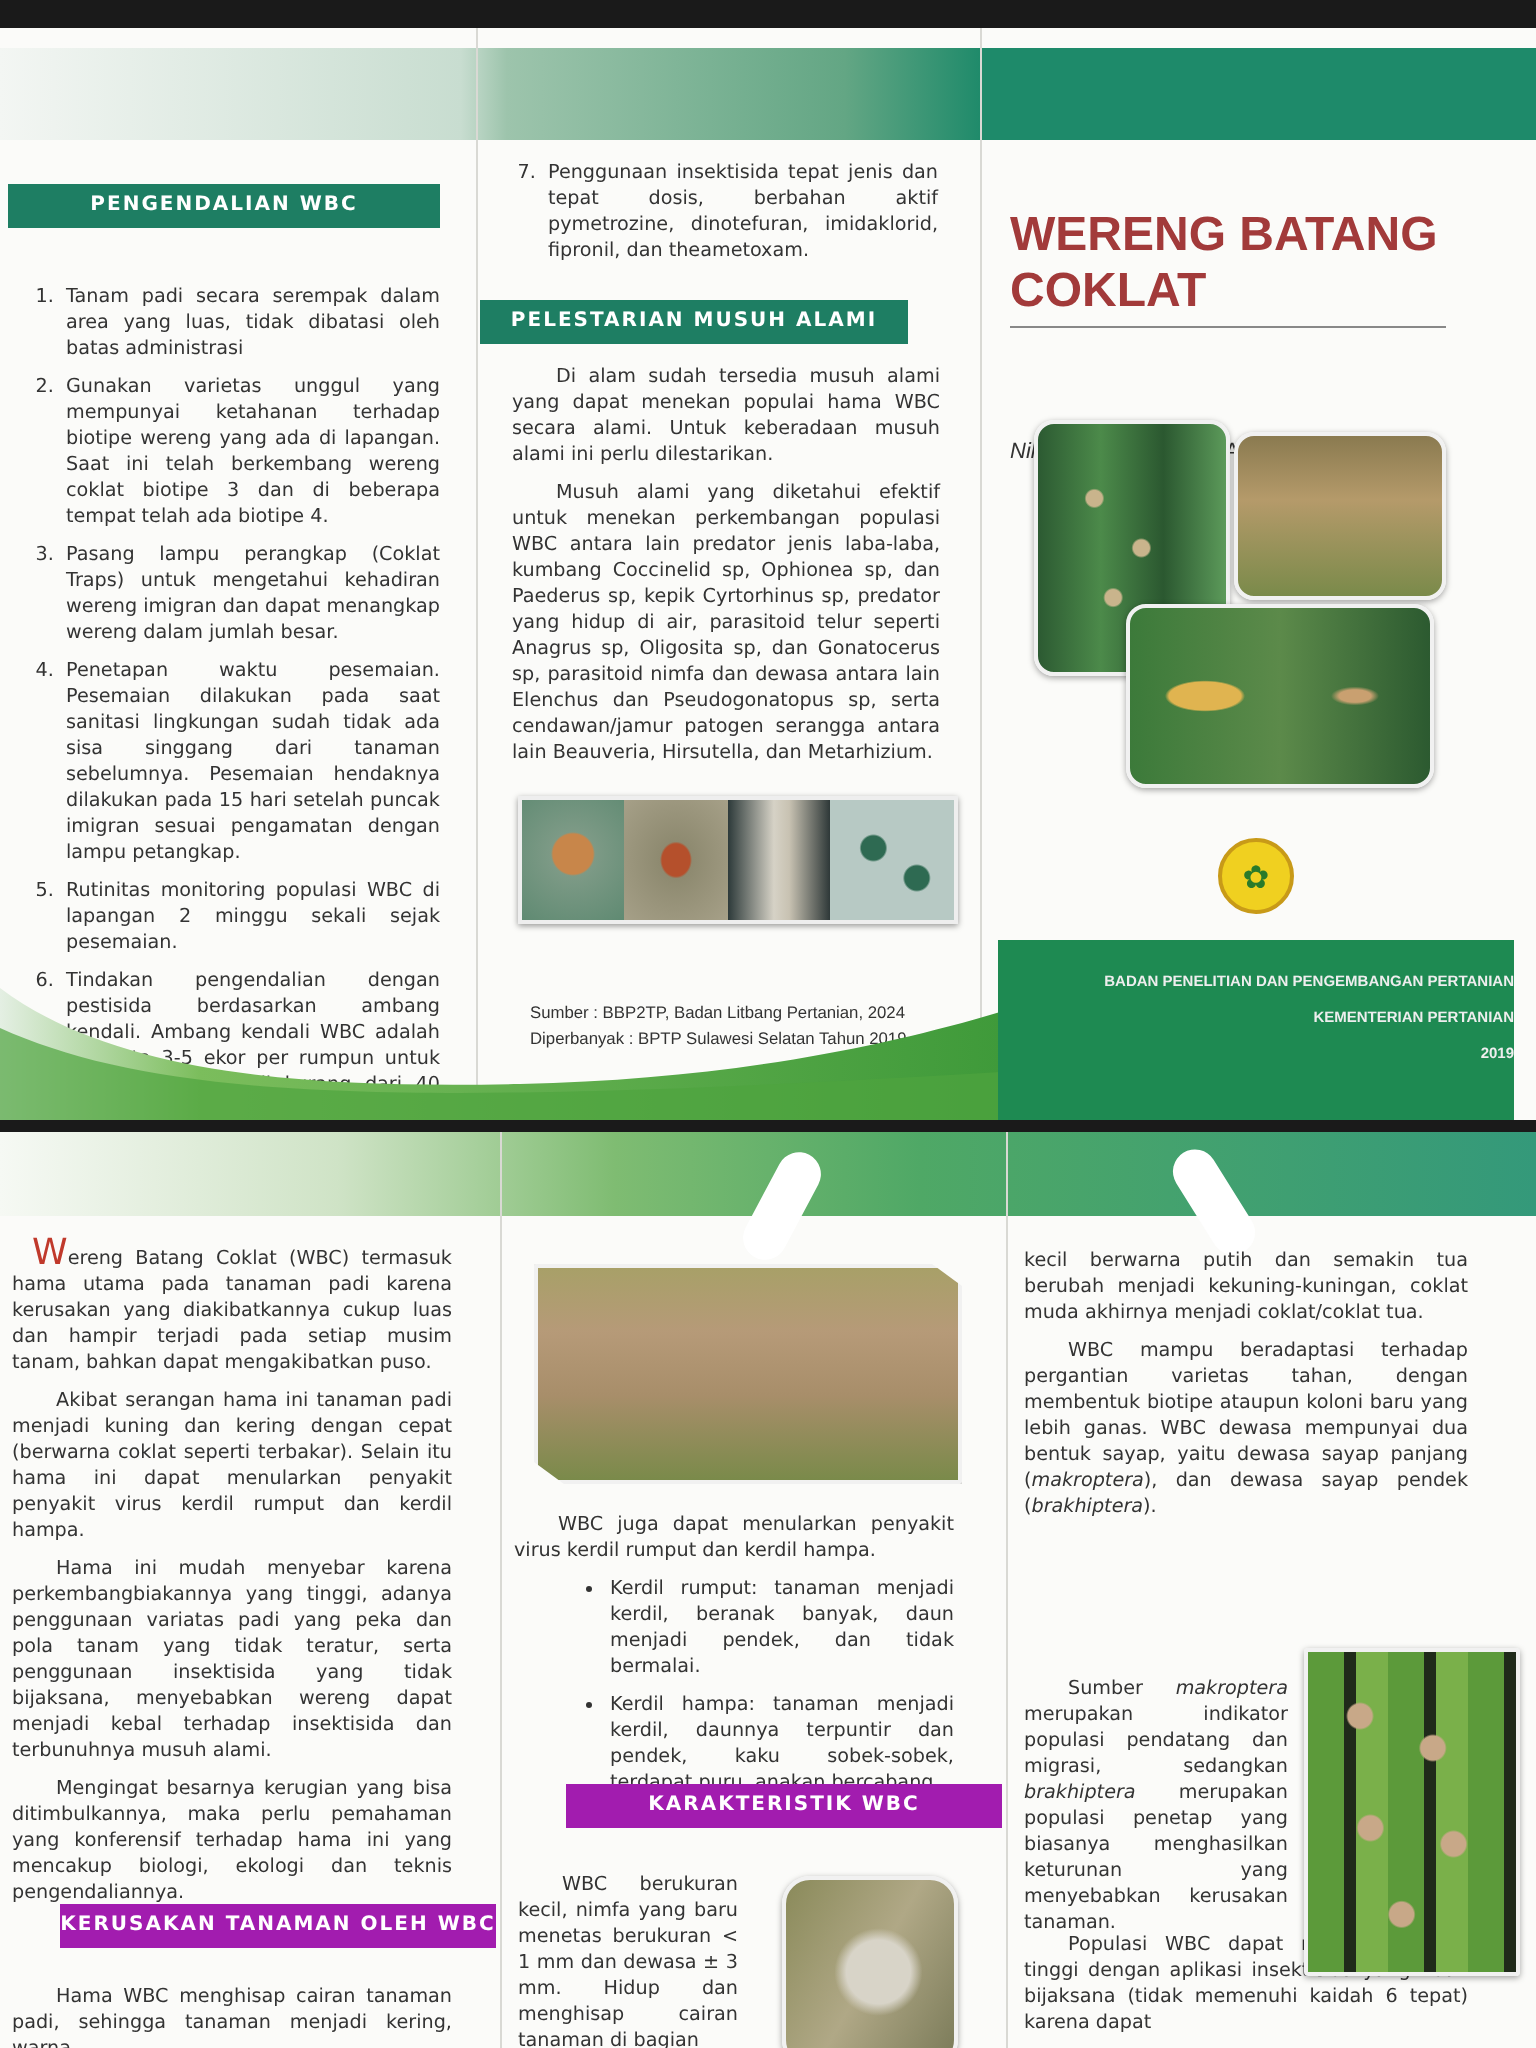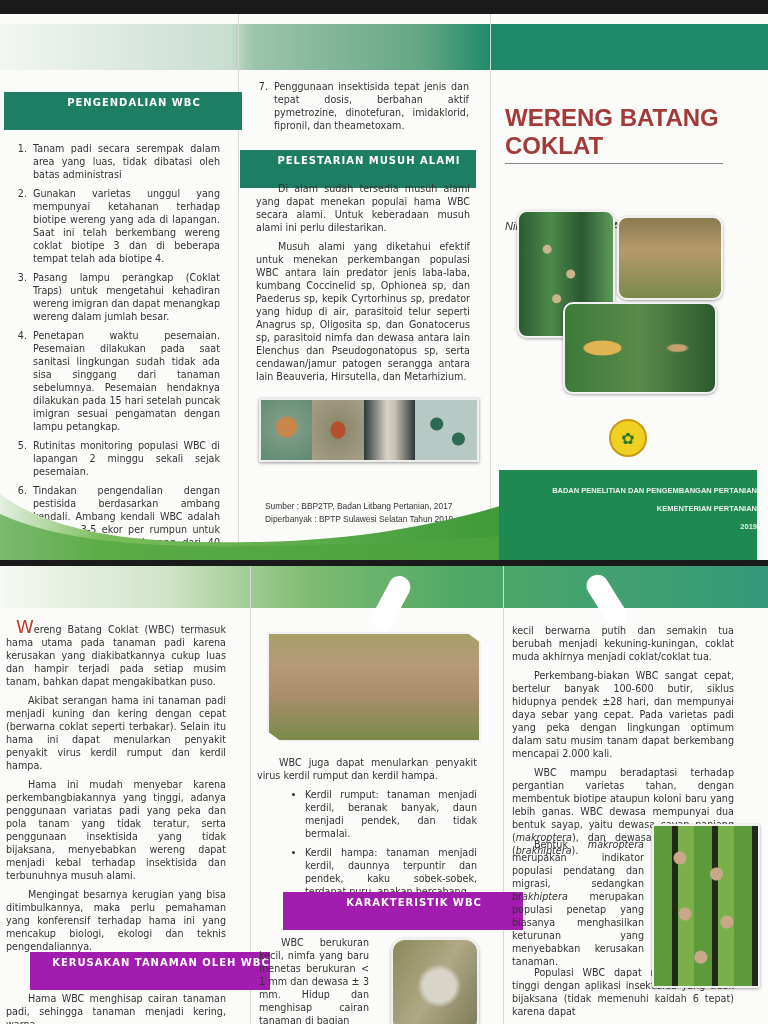--- a/index.html
+++ b/index.html
@@ -3,21 +3,21 @@
 <meta charset="utf-8">
 <style>
   html, body { margin:0; padding:0; }
   body { width:768px; height:1024px; position:relative; overflow:hidden; background:#1a1a1a; font-family:"DejaVu Sans", sans-serif; }
   .sheet { position:absolute; left:0; width:768px; background:#fbfbf9; overflow:hidden; }
   .sheet-top { top:14px; height:546px; }
   .sheet-bottom { top:566px; height:458px; }
   .panel { position:absolute; top:0; height:100%; }
   .fold { position:absolute; top:0; width:1px; height:100%; background:#d9d9d4; }
   .band { position:absolute; left:0; right:0; }
-  .sec-head { position:absolute; background:#1e7e63; color:#fff; font-weight:bold; font-size:10px; letter-spacing:1px; text-align:center; line-height:22px; height:38px;padding-left:22px; }
+  .sec-head { position:absolute; background:#1e7e63; color:#fff; font-weight:bold; font-size:10px; letter-spacing:1px; text-align:center; line-height:22px; height:22px; }
   .sec-head.green2 { background:#a21caf;margin-left:24px; }
   .txt { position:absolute; font-size:9.6px; line-height:13px; color:#333; text-align:justify; }
   .txt p { margin:0 0 6px 0; text-indent:22px; }
   ol.lst { margin:0; padding:0 0 0 24px; }
   ol.lst li { margin-bottom:6px; padding-left:3px; }
   ul.bul { margin:0 0 6px 0; padding:0 0 0 16px; }
   ul.bul li { margin-bottom:6px;margin-left:32px; }
   .photo { position:absolute; border:2px solid #f1f1f1; box-shadow:0 1px 3px rgba(0,0,0,.35); border-radius:10px; overflow:hidden; }
   .title { position:absolute; color:#a23a3a; font-weight:bold; font-size:24px; line-height:28px; font-family:"Liberation Sans", sans-serif; }
   .subtitle { position:absolute; font-style:italic; font-size:11px; color:#333; font-family:"Liberation Sans", sans-serif;margin-top:40px; }
@@ -60,21 +60,21 @@
       <p>Di alam sudah tersedia musuh alami yang dapat menekan populai hama WBC secara alami. Untuk keberadaan musuh alami ini perlu dilestarikan.</p>
       <p>Musuh alami yang diketahui efektif untuk menekan perkembangan populasi WBC antara lain predator jenis laba-laba, kumbang Coccinelid sp, Ophionea sp, dan Paederus sp, kepik Cyrtorhinus sp, predator yang hidup di air, parasitoid telur seperti Anagrus sp, Oligosita sp, dan Gonatocerus sp, parasitoid nimfa dan dewasa antara lain Elenchus dan Pseudogonatopus sp, serta cendawan/jamur patogen serangga antara lain Beauveria, Hirsutella, dan Metarhizium.</p>
     </div>
     <div style="position:absolute;left:20px;top:384px;width:216px;height:60px;border:2px solid #eee;box-shadow:0 1px 3px rgba(0,0,0,.4);display:flex;">
       <div style="flex:1;background:radial-gradient(circle at 50% 45%,#c8864a 0 10px,#7d9a86 11px,#5f8a72 100%);"></div>
       <div style="flex:1;background:radial-gradient(ellipse at 50% 50%,#b5502c 0 7px,#8e8a70 8px,#a6a088 100%);"></div>
       <div style="flex:1;background:linear-gradient(90deg,#2d3a3a 0%,#d6d2c6 45%,#c8c2b2 60%,#2e3838 100%);"></div>
       <div style="flex:1.2;background:radial-gradient(circle at 35% 40%,#2e6a52 0 6px,transparent 7px),radial-gradient(circle at 70% 65%,#2e6a52 0 6px,transparent 7px),#b7c9c4;"></div>
     </div>
     <div style="position:absolute;left:26px;top:486px;font-size:8.4px;line-height:13px;color:#333;font-family:'Liberation Sans',sans-serif;">
-      <div>Sumber : BBP2TP, Badan Litbang Pertanian, 2017</div>
+      <div>Sumber : BBP2TP, Badan Litbang Pertanian, 2024</div>
       <div>Diperbanyak : BPTP Sulawesi Selatan Tahun 2019</div>
     </div>
   </div>
 
   <svg class="wave" style="left:0;top:470px;" width="500" height="76" viewBox="0 0 500 76">
     <defs>
       <linearGradient id="wg" x1="0" x2="1" y1="0" y2="0">
         <stop offset="0" stop-color="#e4efe3"></stop>
           <stop offset="0.2" stop-color="#7bbd5c"></stop>
           <stop offset="1" stop-color="#3f9a3a"></stop>
@@ -140,24 +140,23 @@
     <div class="sec-head green2" style="left:8px;top:326px;width:218px;">KARAKTERISTIK WBC</div>
     <div class="txt" style="left:8px;top:370px;width:110px;">
       <p>WBC berukuran kecil, nimfa yang baru menetas berukuran &lt; 1 mm dan dewasa ± 3 mm. Hidup dan menghisap cairan tanaman di bagian</p>
     </div>
     <div class="photo" style="left:140px;top:372px;width:84px;height:92px;border-radius:14px;background:radial-gradient(ellipse at 55% 50%,#d8d4c8 0 16px,transparent 22px),linear-gradient(120deg,#8a8a5a,#b0a886 50%,#7a7a58);"></div>
   </div>
 
   <div class="panel" style="left:504px;width:264px;">
     <div class="txt" style="left:8px;top:58px;width:222px;">
       <p style="text-indent:0;">kecil berwarna putih dan semakin tua berubah menjadi kekuning-kuningan, coklat muda akhirnya menjadi coklat/coklat tua.</p>
-      <p>Perkembang-biakan WBC sangat cepat, bertelur banyak 100-600 butir, siklus hidupnya pendek ±28 hari, dan mempunyai daya sebar yang cepat. Pada varietas padi yang peka dengan lingkungan optimum dalam satu musim tanam dapat berkembang mencapai 2.000 kali.</p>
       <p><span>WBC mampu beradaptasi terhadap pergantian varietas tahan, dengan membentuk biotipe ataupun koloni baru yang lebih ganas. WBC dewasa mempunyai dua bentuk sayap, yaitu dewasa sayap panjang (</span><i>makroptera</i><span>), dan dewasa sayap pendek (</span><i>brakhiptera</i><span>).</span></p>
     </div>
     <div class="txt" style="left:8px;top:272px;width:132px;">
-      <p><span>Bentuk </span><i>makroptera</i><span> merupakan indikator populasi pendatang dan migrasi, sedangkan </span><i>brakhiptera</i><span> merupakan populasi penetap yang biasanya menghasilkan keturunan yang menyebabkan kerusakan tanaman.</span></p>
+      <p><span>Sumber </span><i>makroptera</i><span> merupakan indikator populasi pendatang dan migrasi, sedangkan </span><i>brakhiptera</i><span> merupakan populasi penetap yang biasanya menghasilkan keturunan yang menyebabkan kerusakan tanaman.</span></p>
     </div>
     <div class="txt" style="left:8px;top:400px;width:222px;">
       <p>Populasi WBC dapat meningkat lebih tinggi dengan aplikasi insektisida yang tidak bijaksana (tidak memenuhi kaidah 6 tepat) karena dapat</p>
     </div>
     <div class="photo" style="left:148px;top:258px;width:104px;height:160px;border-radius:2px;background:radial-gradient(circle at 25% 20%,#c8a888 0 6px,transparent 7px),radial-gradient(circle at 60% 30%,#c8a888 0 6px,transparent 7px),radial-gradient(circle at 30% 55%,#c8a888 0 6px,transparent 7px),radial-gradient(circle at 70% 60%,#c8a888 0 6px,transparent 7px),radial-gradient(circle at 45% 82%,#c8a888 0 6px,transparent 7px),repeating-linear-gradient(90deg,#5c9a3a 0 18px,#1f2a1a 18px 24px,#7ab04a 24px 40px);"></div>
   </div>
 </div>
 
 </body></html>

